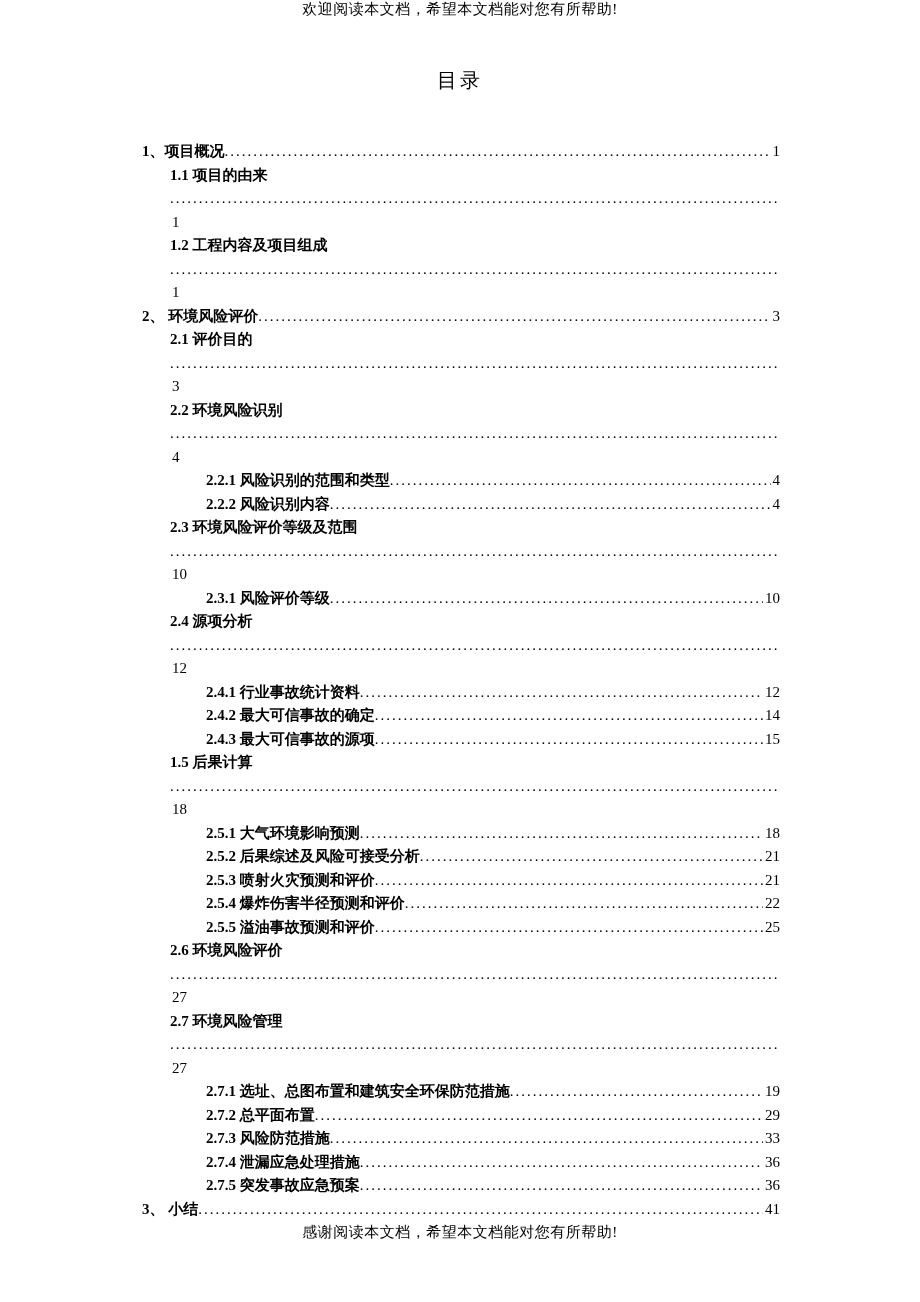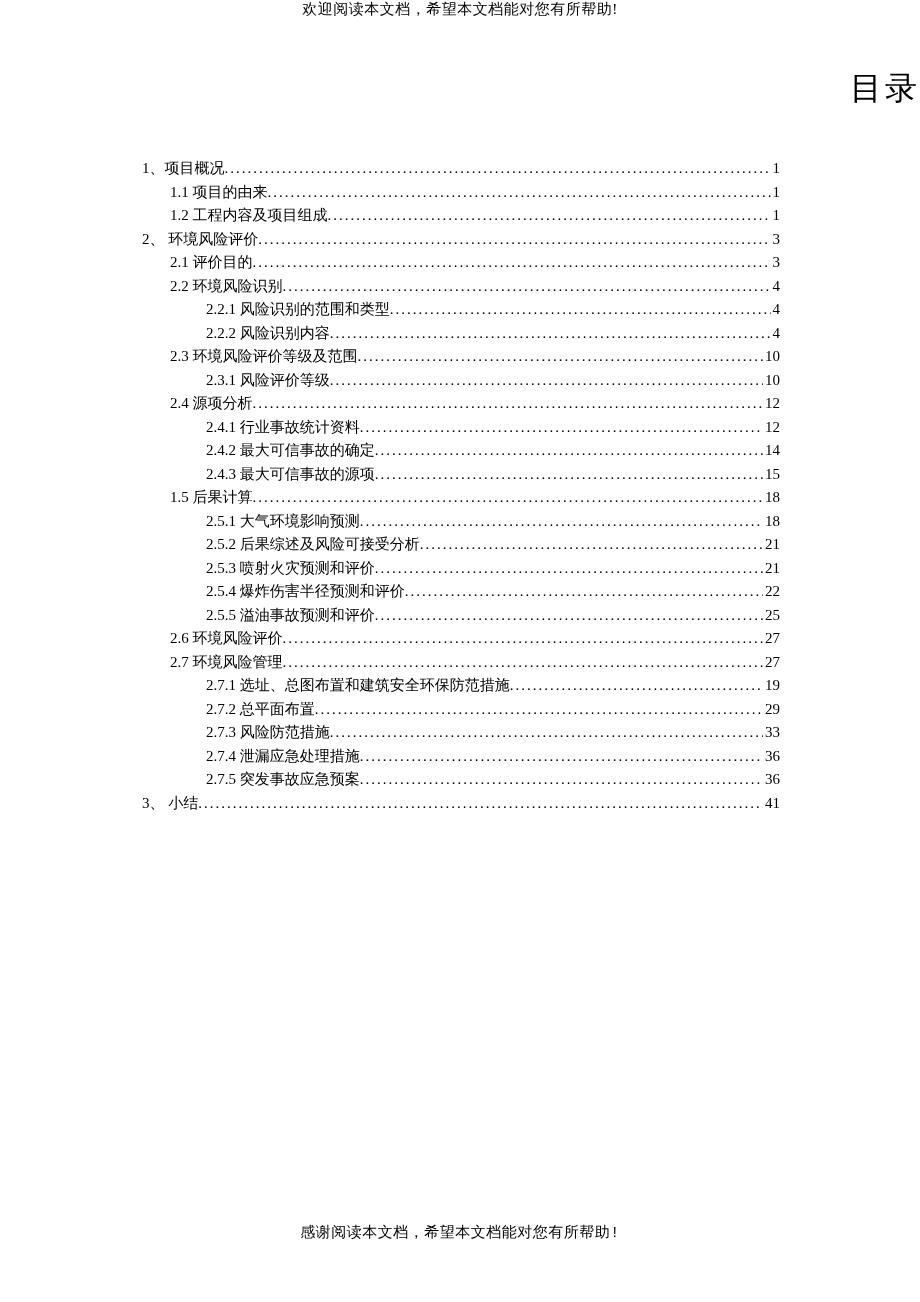--- a/index.html
+++ b/index.html
@@ -14,41 +14,42 @@
       font-family: "SimSun", "宋体", serif;
       color: #000000;
       position: relative;
     }
     .header {
       text-align: center;
       font-size: 15px;
       letter-spacing: 0.5px;
     }
     .title {
-      text-align: right;
-      font-size: 32px;
+      text-align: center;
+      font-size: 20px;
       padding-top: 48px;
       letter-spacing: 3px;
     }
     .toc {
       margin: 46px 140px 0 142px;
     }
     .row {
       display: flex;
       align-items: baseline;
       white-space: nowrap;
       font-size: 15px;
       line-height: 23.5px;
       overflow: hidden;
     }
     .lvl1 { padding-left: 0; }
-    .lvl2 { padding-left: 28px; }
+    .lvl2 { padding-left: 28px; flex-direction: column; }
     .lvl3 { padding-left: 64px; justify-content: space-between; }
     .label {
       flex: 0 0 auto;
+      font-weight: bold;
     }
     .leader {
       flex: 1 1 auto;
       overflow: hidden;
       letter-spacing: 2px;
       position: relative;
     }
     .leader::after {
       content: "..........................................................................................................................................................................................................................................";
       display: block;
@@ -59,21 +60,20 @@
       flex: 0 0 auto;
       padding-left: 2px;
     }
     .footer {
       position: absolute;
       bottom: 60px;
       width: 100%;
       text-align: center;
       font-size: 15px;
       letter-spacing: 0.5px;
-      font-family: Liberation Mono, monospace;
     }
   </style>
 </head>
 <body>
 
 <div class="header">欢迎阅读本文档，希望本文档能对您有所帮助!</div>
 <div class="title">目录</div>
 <div class="toc">
     <div class="row lvl1">
       <span class="label">1、项目概况</span>

